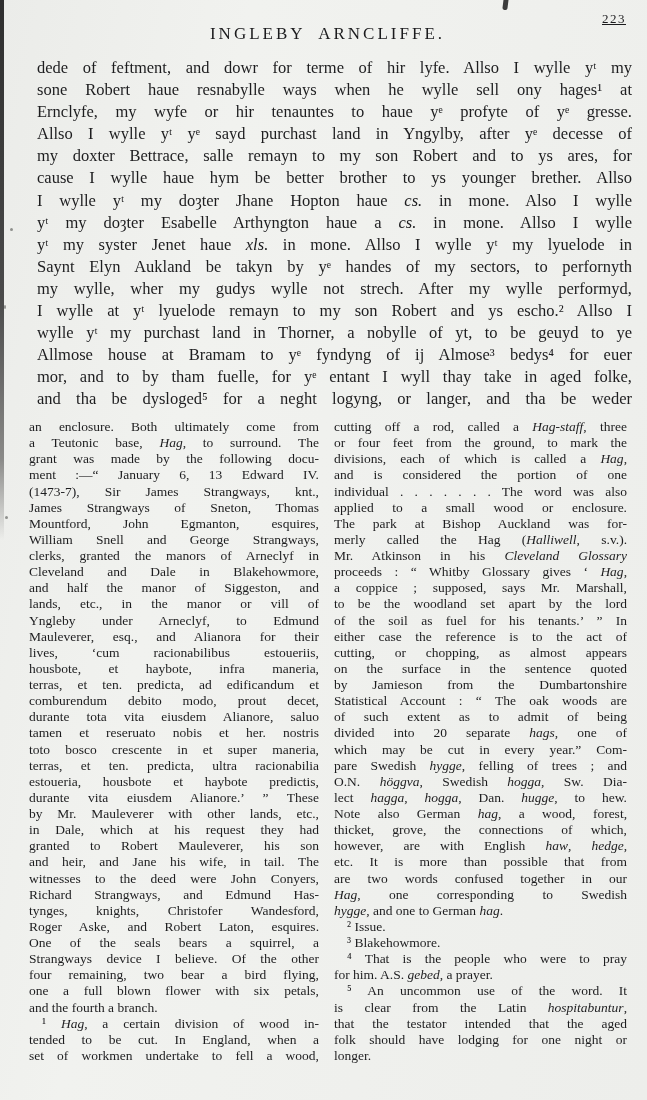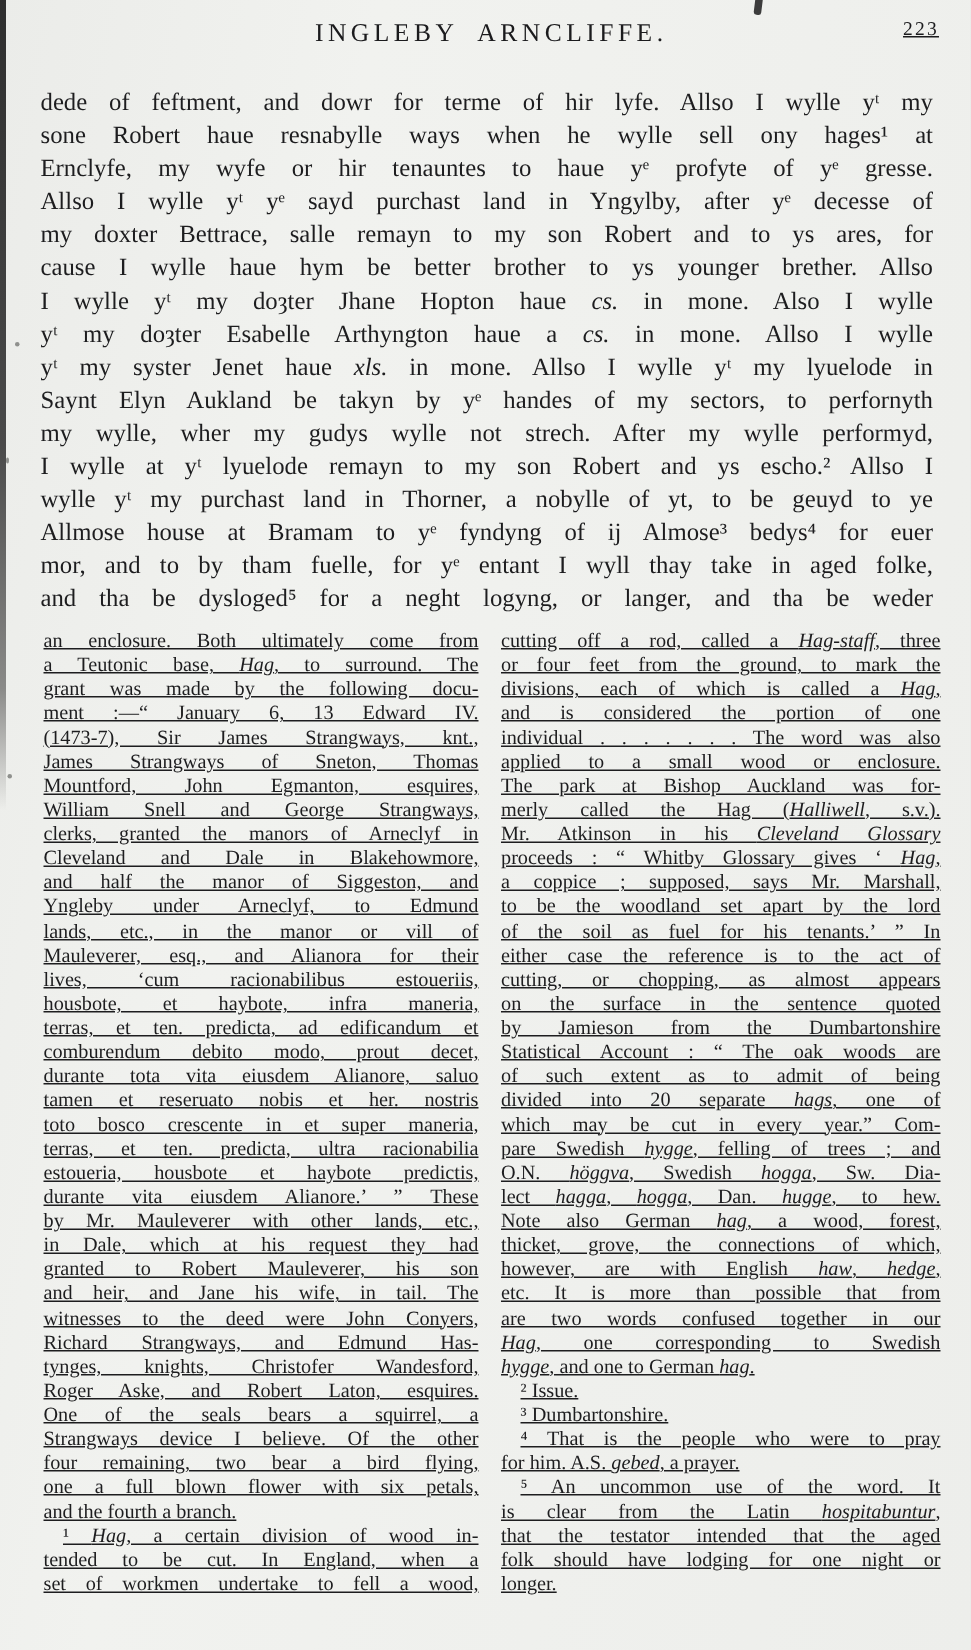--- a/index.html
+++ b/index.html
@@ -21,39 +21,39 @@
   .top-dash{
     position:absolute;left:503px;top:-2px;width:5px;height:12px;
     background:#3c3c3c;transform:rotate(7deg);border-radius:2px;
   }
   .speck{position:absolute;width:3px;height:3px;border-radius:50%;background:#8f908d;}
   .speck.s1{left:10px;top:228px;}
   .speck.s2{left:4px;top:305px;width:2px;height:4px;}
   .speck.s3{left:5px;top:516px;}
   
   .header-title{
-    position:absolute;top:12px;left:30px;width:595px;
+    position:absolute;top:24px;left:30px;width:595px;
     text-align:center;font-size:17px;letter-spacing:3px;word-spacing:7px;
     color:#1b1b1d;
   }
   .page-number{
     position:absolute;top:11px;right:21px;
     font-size:13px;letter-spacing:1.5px;color:#1b1b1d;text-decoration:underline;
   }
   
   .main-text{
-    position:absolute;top:57px;left:27px;width:595px;
+    position:absolute;top:57px;left:37px;width:595px;
     font-size:16.5px;line-height:22.1px;
   }
   
   .footnotes{
     position:absolute;top:419px;left:29px;width:598px;
     display:flex;
   }
-  .fcol{font-size:13.5px;line-height:16.12px;text-decoration:underline;}
+  .fcol{font-size:13.5px;line-height:16.12px;}
   .fcol.left{width:290px;margin-right:15px;}
   .fcol.right{width:293px;}
   
   .tline{
     text-align:justify;
     text-align-last:justify;
     white-space:normal;
   }
   .tline.nj{text-align:left;text-align-last:auto;}
   .tline.ind{text-indent:13px;}
@@ -99,22 +99,22 @@
         <div class="tline">a Teutonic base, <span class="it">Hag</span>, to surround.  The</div>
         <div class="tline">grant was made by the following docu-</div>
         <div class="tline">ment :—“ January 6, 13 Edward IV.</div>
         <div class="tline">(1473-7), Sir James Strangways, knt.,</div>
         <div class="tline">James Strangways of Sneton, Thomas</div>
         <div class="tline">Mountford, John Egmanton, esquires,</div>
         <div class="tline">William Snell and George Strangways,</div>
         <div class="tline">clerks, granted the manors of Arneclyf in</div>
         <div class="tline">Cleveland and Dale in Blakehowmore,</div>
         <div class="tline">and half the manor of Siggeston, and</div>
+        <div class="tline">lands, etc., in the manor or vill of</div>
         <div class="tline">Yngleby under Arneclyf, to Edmund</div>
-        <div class="tline">lands, etc., in the manor or vill of</div>
         <div class="tline">Mauleverer, esq., and Alianora for their</div>
         <div class="tline">lives, ‘cum racionabilibus estoueriis,</div>
         <div class="tline">housbote, et haybote, infra maneria,</div>
         <div class="tline">terras, et ten. predicta, ad edificandum et</div>
         <div class="tline">comburendum debito modo, prout decet,</div>
         <div class="tline">durante tota vita eiusdem Alianore, saluo</div>
         <div class="tline">tamen et reseruato nobis et her. nostris</div>
         <div class="tline">toto bosco crescente in et super maneria,</div>
         <div class="tline">terras, et ten. predicta, ultra racionabilia</div>
         <div class="tline">estoueria, housbote et haybote predictis,</div>
@@ -162,21 +162,21 @@
         <div class="tline">O.N. <span class="it">höggva</span>, Swedish <span class="it">hogga</span>, Sw. Dia-</div>
         <div class="tline">lect <span class="it">hagga</span>, <span class="it">hogga</span>, Dan. <span class="it">hugge</span>, to hew.</div>
         <div class="tline">Note also German <span class="it">hag</span>, a wood, forest,</div>
         <div class="tline">thicket, grove, the connections of which,</div>
         <div class="tline">however, are with English <span class="it">haw</span>, <span class="it">hedge</span>,</div>
         <div class="tline">etc.  It is more than possible that from</div>
         <div class="tline">are two words confused together in our</div>
         <div class="tline"><span class="it">Hag</span>, one corresponding to Swedish</div>
         <div class="tline nj"><span class="it">hygge</span>, and one to German <span class="it">hag</span>.</div>
         <div class="tline nj ind">² Issue.</div>
-        <div class="tline nj ind">³ Dumbartonshire.</div>
+        <div class="tline nj ind">³ Blakehowmore.</div>
         <div class="tline ind">⁴ That is the people who were to pray</div>
         <div class="tline nj">for him.  A.S. <span class="it">gebed</span>, a prayer.</div>
         <div class="tline ind">⁵ An uncommon use of the word.  It</div>
         <div class="tline">is clear from the Latin <span class="it">hospitabuntur</span>,</div>
         <div class="tline">that the testator intended that the aged</div>
         <div class="tline">folk should have lodging for one night or</div>
         <div class="tline nj">longer.</div>
       </div>
   </div>
 

